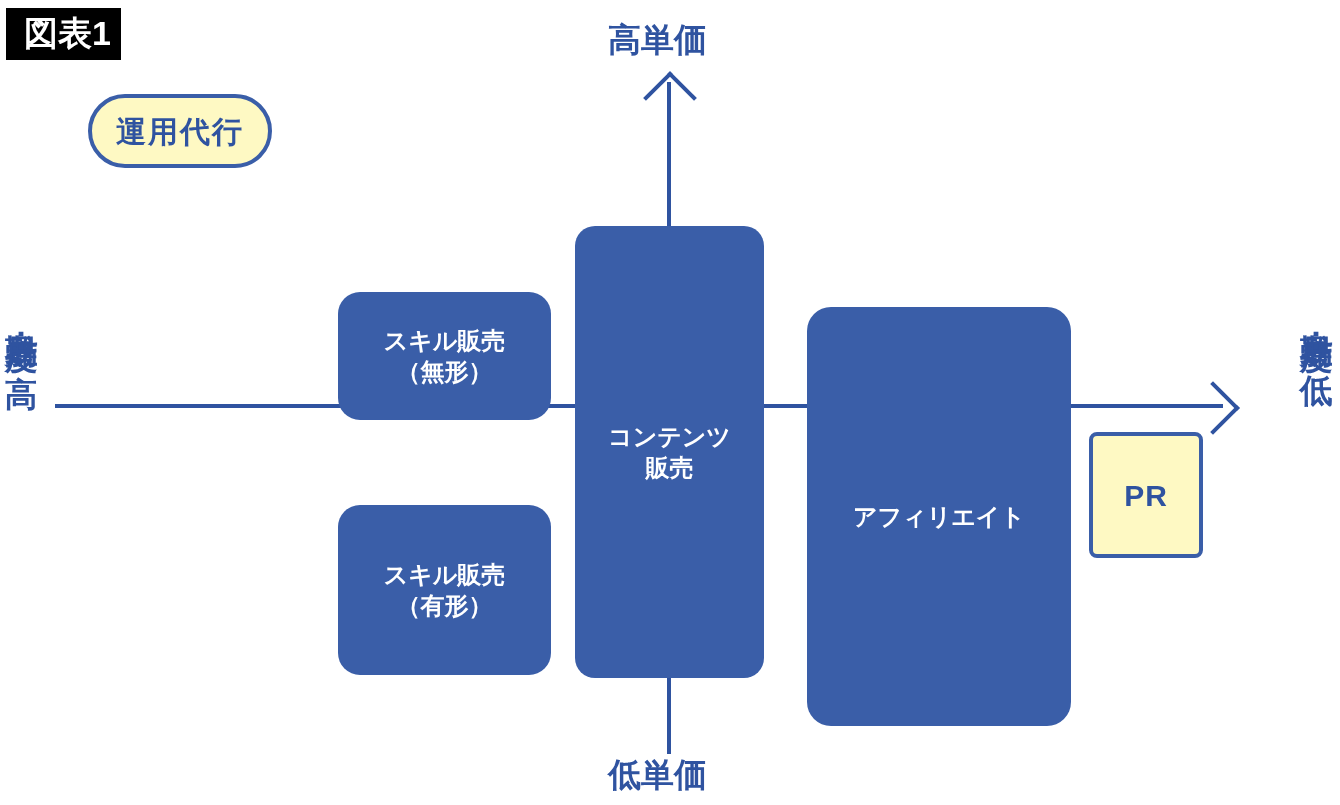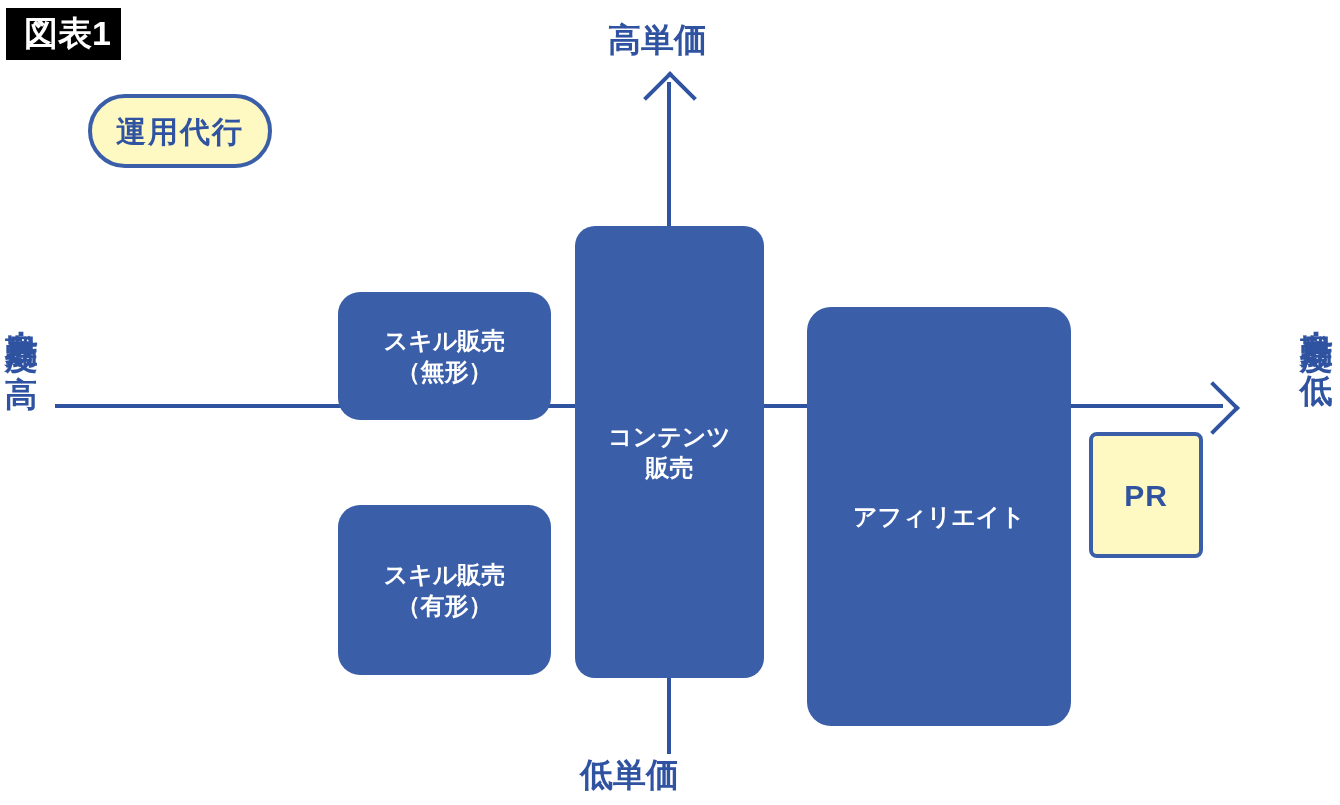--- a/index.html
+++ b/index.html
@@ -76,21 +76,21 @@
     font-weight: 700;
     line-height: 1.12;
     white-space: nowrap;
   }
   .axis-label.vertical {
     writing-mode: vertical-rl;
     text-orientation: upright;
     letter-spacing: 2px;
   }
   .label-top     { left: 608px; top: 22px; }
-  .label-bottom  { left: 580px; top: 757px; }
+  .label-bottom  { left: 608px; top: 757px; }
   .label-left    { left: 2px;   top: 308px; }
   .label-right   { left: 1297px; top: 308px; }
 
   
   .node {
     position: absolute;
     display: flex;
     align-items: center;
     justify-content: center;
     text-align: center;

